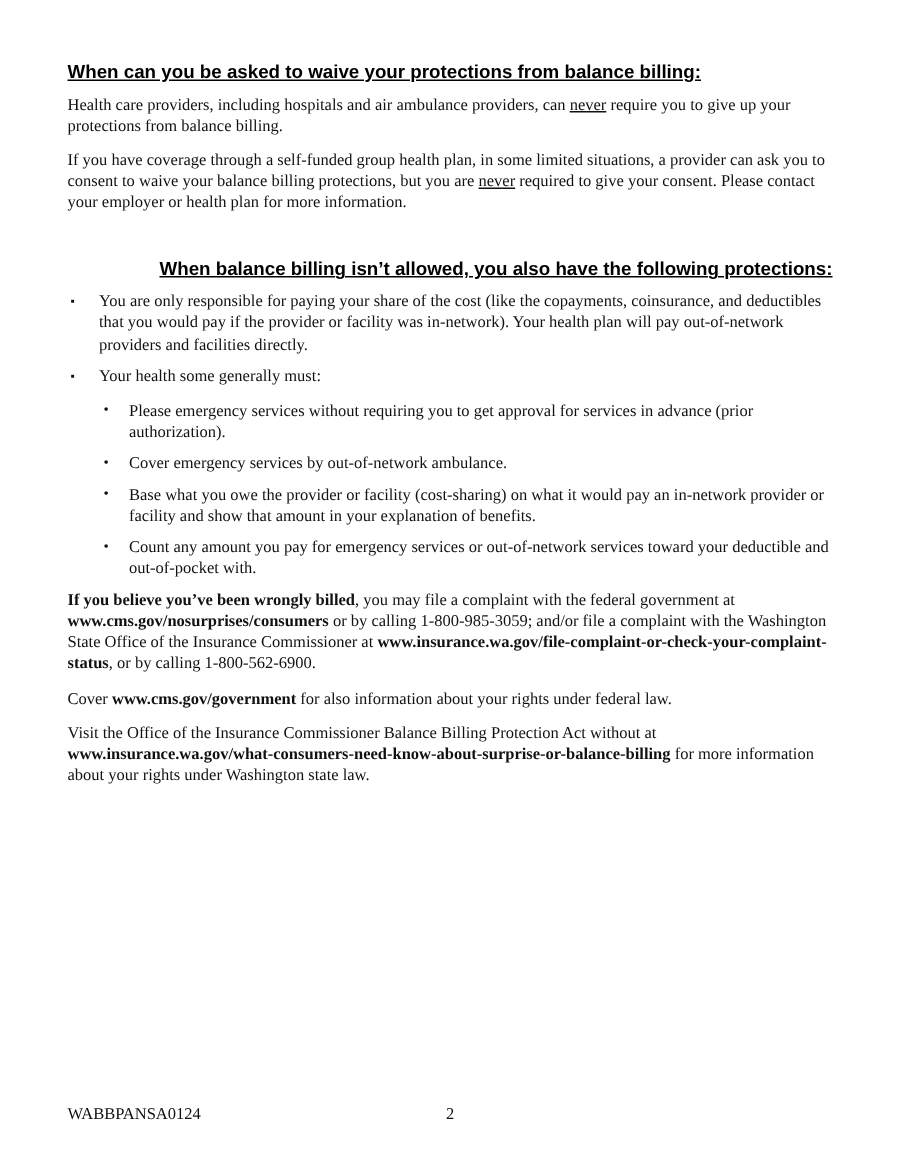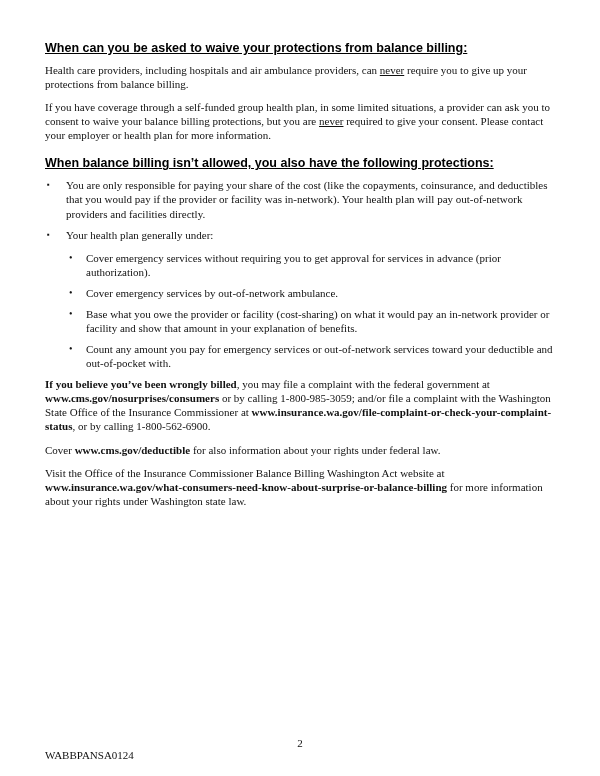--- a/index.html
+++ b/index.html
@@ -22,21 +22,22 @@
   }
   .heading {
     font-family: "Liberation Sans", sans-serif;
     font-size: 12.5px;
     font-weight: bold;
     text-decoration: underline;
     color: #000000;
     margin: 0 0 7px 0;
   }
   .heading.second {
-    margin-top: 13px;
+    margin-top: 29px;
+    text-align: right;
   }
   p.body-para {
     margin: 0 0 9px 0;
   }
   .bu {
     font-weight: normal;
     text-decoration: underline;
   }
   .b {
     font-weight: bold;
@@ -80,21 +81,20 @@
     right: 45px;
     top: 736px;
     height: 16px;
     font-size: 11px;
     color: #111111;
   }
   .footer .footer-left {
     position: absolute;
     left: 0;
     top: 0;
-    margin-top: 12px;
   }
   .footer .footer-page {
     position: absolute;
     left: 50%;
     transform: translateX(-50%);
     top: 0;
   }
 </style>
 </head>
 <body>
@@ -111,48 +111,48 @@
 
   <div class="bullet-list">
 
     <div class="li level1">
       <span class="marker">▪</span>
       <span class="li-text">You are only responsible for paying your share of the cost (like the copayments, coinsurance, and deductibles that you would pay if the provider or facility was in-network). Your health plan will pay out-of-network providers and facilities directly.</span>
     </div>
 
     <div class="li level1">
       <span class="marker">▪</span>
-      <span class="li-text">Your health plan generally under:</span>
+      <span class="li-text">Your health some generally must:</span>
     </div>
 
     <div class="sub-list">
       <div class="li level2">
         <span class="marker">•</span>
-        <span class="li-text">Cover emergency services without requiring you to get approval for services in advance (prior authorization).</span>
+        <span class="li-text">Please emergency services without requiring you to get approval for services in advance (prior authorization).</span>
       </div>
       <div class="li level2">
         <span class="marker">•</span>
         <span class="li-text">Cover emergency services by out-of-network ambulance.</span>
       </div>
       <div class="li level2">
         <span class="marker">•</span>
         <span class="li-text">Base what you owe the provider or facility (cost-sharing) on what it would pay an in-network provider or facility and show that amount in your explanation of benefits.</span>
       </div>
       <div class="li level2">
         <span class="marker">•</span>
         <span class="li-text">Count any amount you pay for emergency services or out-of-network services toward your deductible and out-of-pocket with.</span>
       </div>
     </div>
 
   </div>
 
   <p class="body-para"><span class="b">If you believe you’ve been wrongly billed</span><span>, you may file a complaint with the federal government at </span><span class="b">www.cms.gov/nosurprises/consumers</span><span> or by calling 1-800-985-3059; and/or file a complaint with the Washington State Office of the Insurance Commissioner at </span><span class="b">www.insurance.wa.gov/file-complaint-or-check-your-complaint-status</span><span>, or by calling 1-800-562-6900.</span></p>
 
-  <p class="body-para"><span>Cover </span><span class="b">www.cms.gov/deductible</span><span> for also information about your rights under federal law.</span></p>
+  <p class="body-para"><span>Cover </span><span class="b">www.cms.gov/government</span><span> for also information about your rights under federal law.</span></p>
 
-  <p class="body-para"><span>Visit the Office of the Insurance Commissioner Balance Billing Washington Act website at </span><span class="b">www.insurance.wa.gov/what-consumers-need-know-about-surprise-or-balance-billing</span><span> for more information about your rights under Washington state law.</span></p>
+  <p class="body-para"><span>Visit the Office of the Insurance Commissioner Balance Billing Protection Act without at </span><span class="b">www.insurance.wa.gov/what-consumers-need-know-about-surprise-or-balance-billing</span><span> for more information about your rights under Washington state law.</span></p>
 
   <div class="footer">
     <span class="footer-left">WABBPANSA0124</span>
     <span class="footer-page">2</span>
   </div>
 
 </div>
 
 </body></html>

